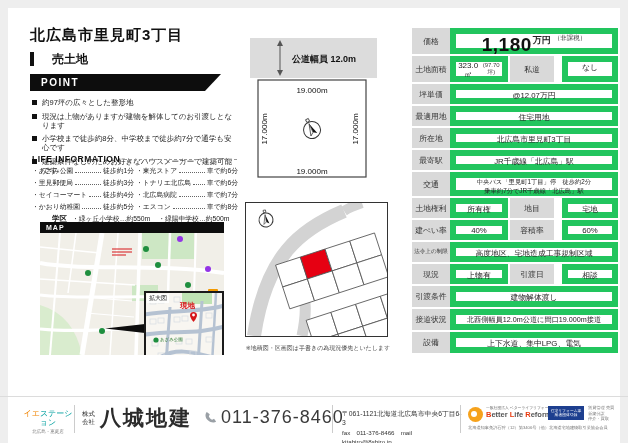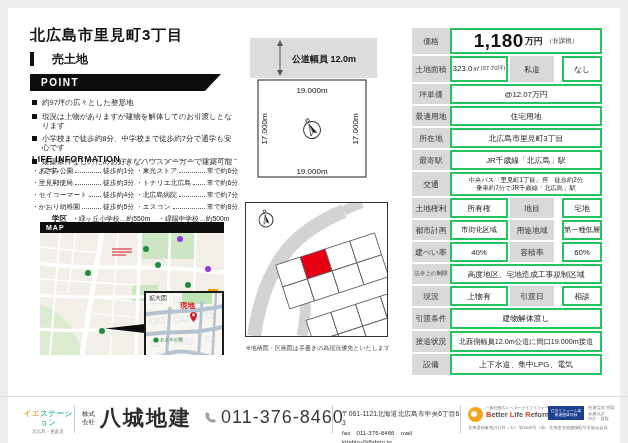--- a/index.html
+++ b/index.html
@@ -42,26 +42,26 @@
   .inset-label{position:absolute;left:1px;top:1px;background:rgba(255,255,255,.85);font-size:6px;
     padding:0 2px;color:#111;z-index:3;}
   .site-label{position:absolute;left:34px;top:8px;color:#d61518;font-size:7.5px;font-weight:bold;z-index:3;}
   .park-label{position:absolute;left:14px;top:44px;color:#2e7d32;font-size:4.5px;z-index:3;}
   
   .diag1{position:absolute;left:242px;top:28px;width:130px;height:145px;}
   .diag2{position:absolute;left:237px;top:194px;width:143px;height:135px;border:1px solid #333;
     background:#fff;box-sizing:border-box;overflow:hidden;}
   .diag-note{position:absolute;left:225px;top:336px;width:170px;text-align:center;font-size:6px;color:#444;}
   
-  .spec{position:absolute;left:404px;top:20px;width:190px;}
+  .spec{position:absolute;left:404px;top:20px;width:206px;}
   .srow{display:flex;margin-bottom:2px;}
   .sl{width:38px;flex:none;background:#d9d9d9;display:flex;align-items:center;justify-content:center;
     font-size:7.8px;color:#333;text-align:center;box-sizing:border-box;}
   .sl.small{font-size:5.6px;}
-  .sv{flex:1;border:2px solid #22c55e;background:#fff;display:flex;align-items:center;justify-content:center;
+  .sv{flex:1;border:6px solid #22c55e;background:#fff;display:flex;justify-content:center;
     font-size:7.8px;color:#222;box-sizing:border-box;text-align:center;}
   .sv.mid{width:58px;flex:none;}
   .sl2{width:44px;flex:none;background:#d9d9d9;display:flex;align-items:center;justify-content:center;
     font-size:7.8px;color:#333;margin-left:2px;margin-right:8px;box-sizing:border-box;}
   .h26{height:26px;} .h20{height:20px;} .h24{height:24px;} .h21{height:21px;}
   .price-num{font-size:19px;font-weight:bold;color:#111;letter-spacing:0.5px;}
   .price-unit{font-size:9px;font-weight:bold;margin-left:1px;}
   .price-note{font-size:6.5px;margin-left:3px;color:#333;}
   .area-wrap{display:flex;flex-direction:row;line-height:1.1;}
   .area-main{font-size:8px;} .area-sub{font-size:6px;color:#444;}
@@ -365,26 +365,20 @@
           </span>
       </div>
     </div>
     <div class="srow h20">
       <div class="sl">土地権利</div>
       <div class="sv mid">所有権</div>
       <div class="sl2">地目</div>
       <div class="sv">宅地</div>
     </div>
     <div class="srow h20">
-      <div class="sl">都市計画</div>
-      <div class="sv mid fs7">市街化区域</div>
-      <div class="sl2">用途地域</div>
-      <div class="sv fs7">第一種低層</div>
-    </div>
-    <div class="srow h20">
       <div class="sl">建ぺい率</div>
       <div class="sv mid">40%</div>
       <div class="sl2">容積率</div>
       <div class="sv">60%</div>
     </div>
     <div class="srow h20">
       <div class="sl small">法令上の制限</div>
       <div class="sv">高度地区、宅地造成工事規制区域</div>
     </div>
     <div class="srow h20">

